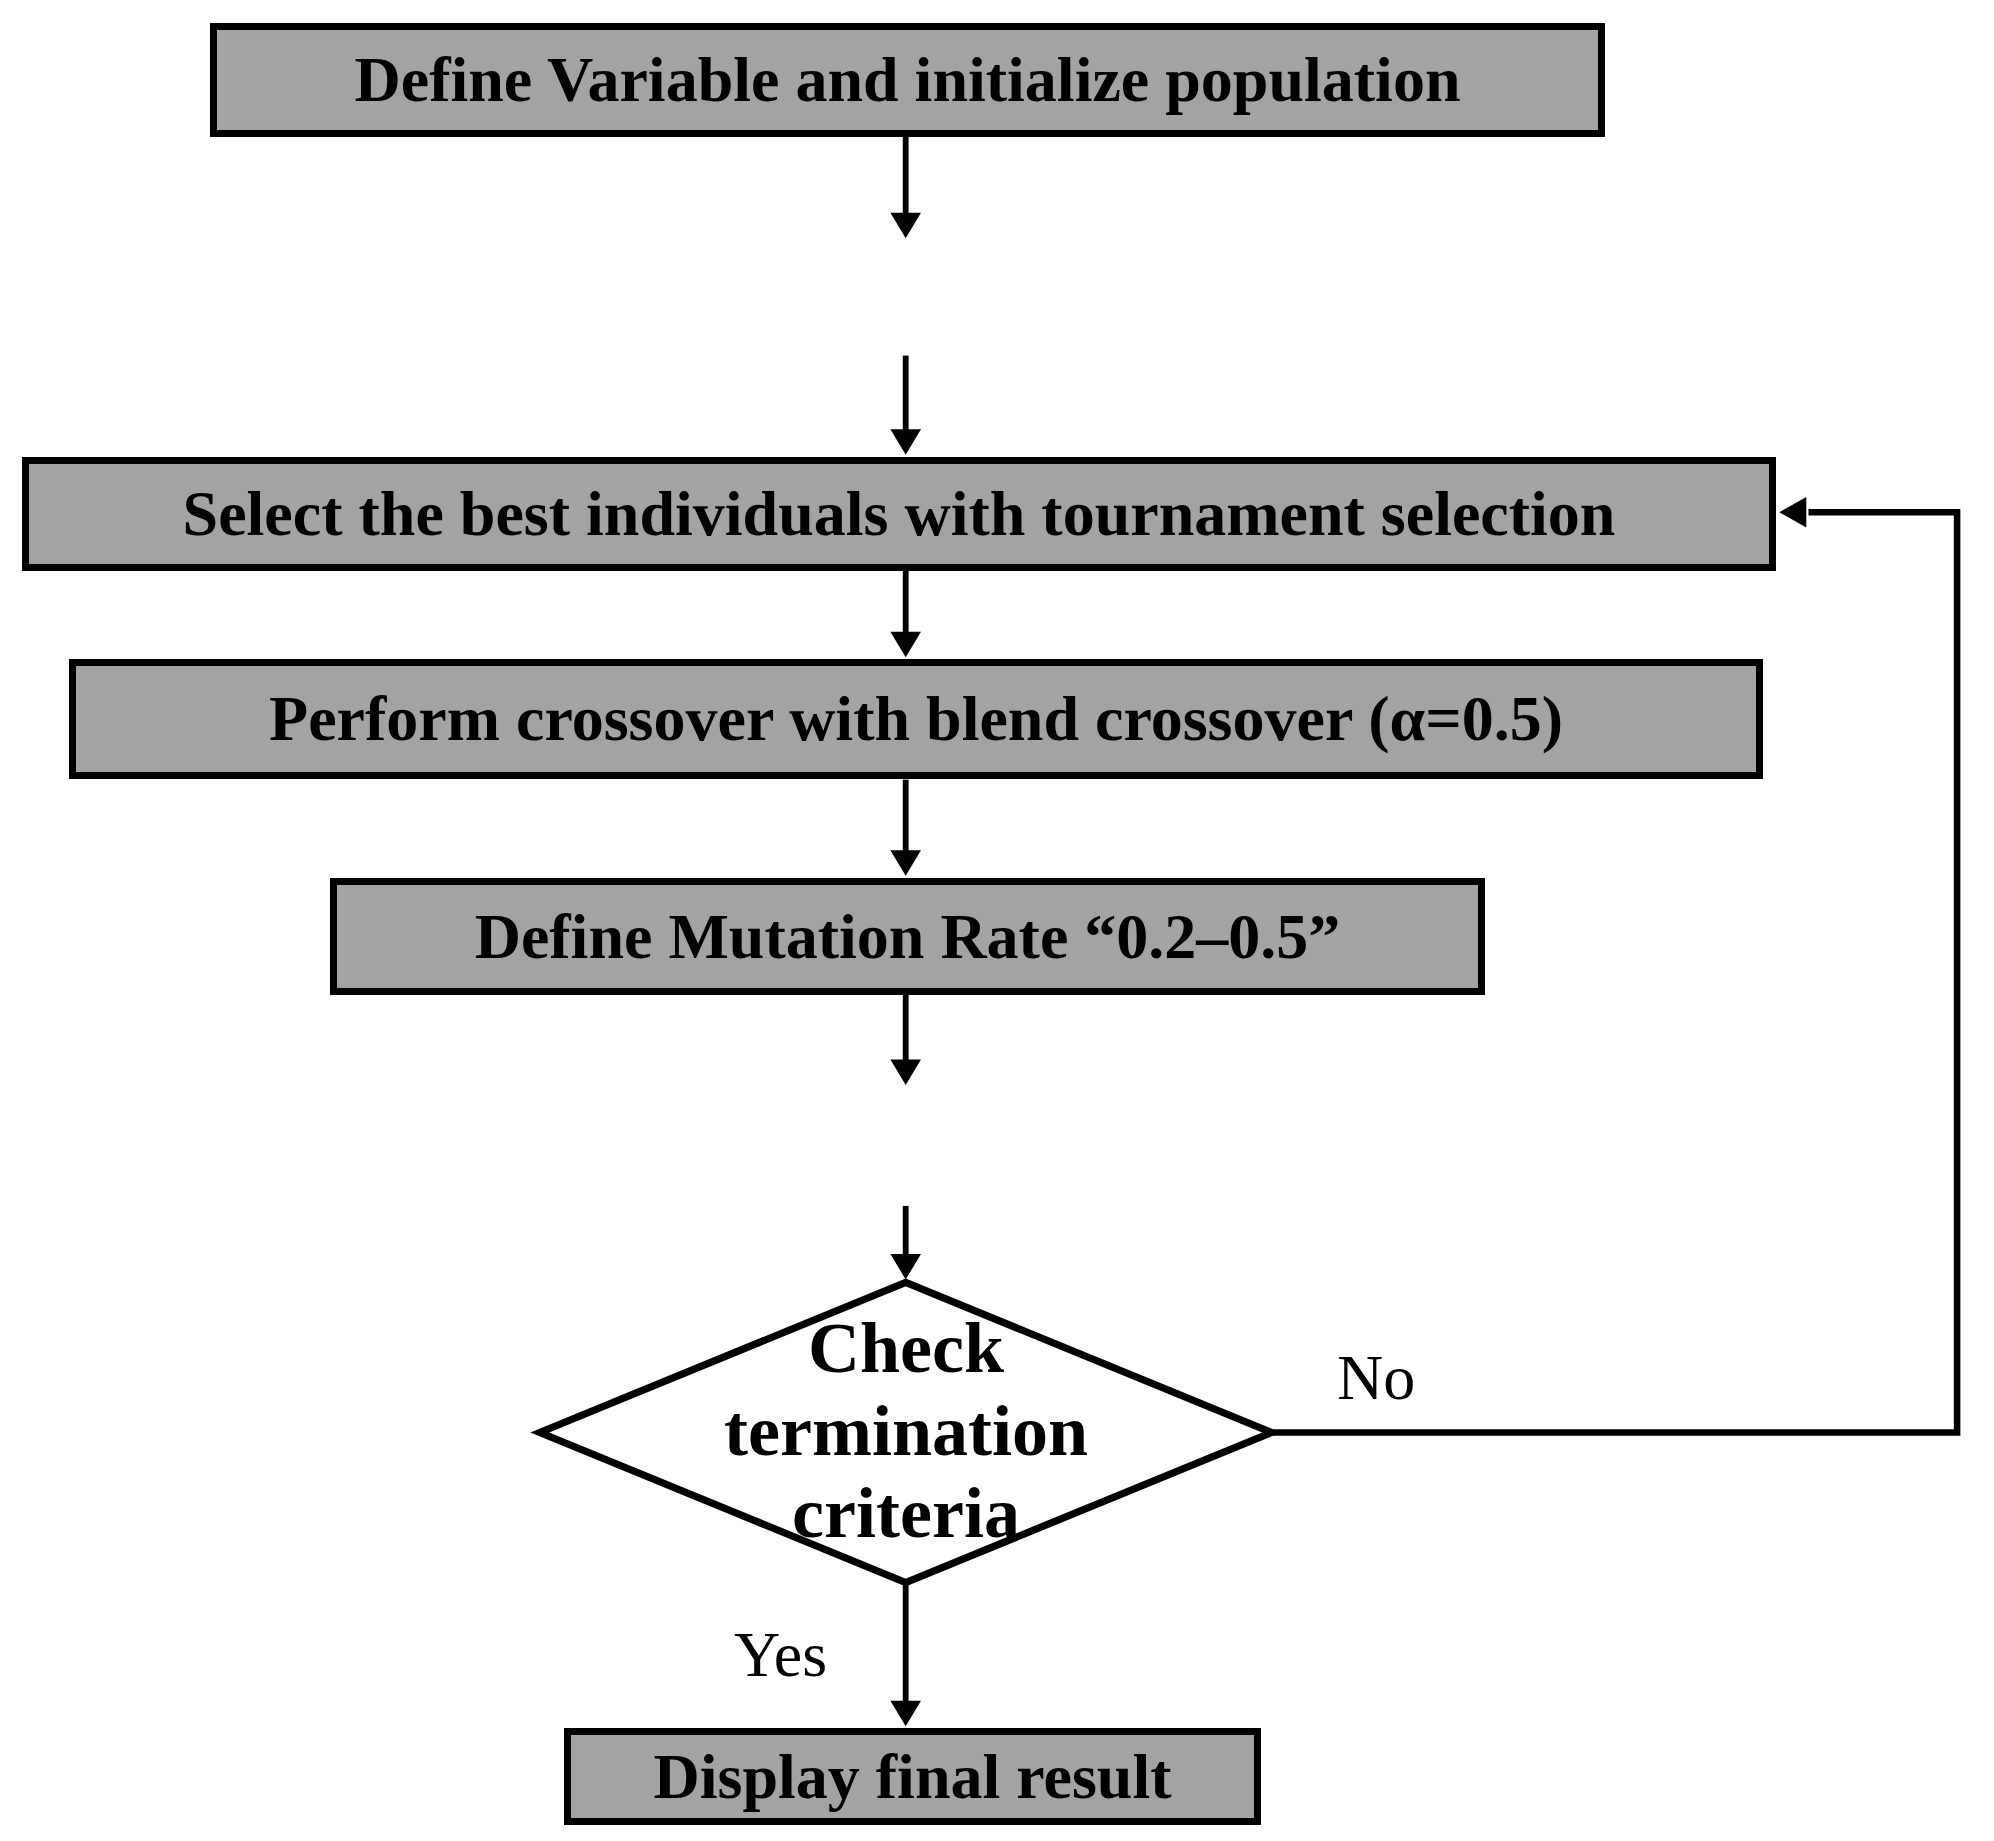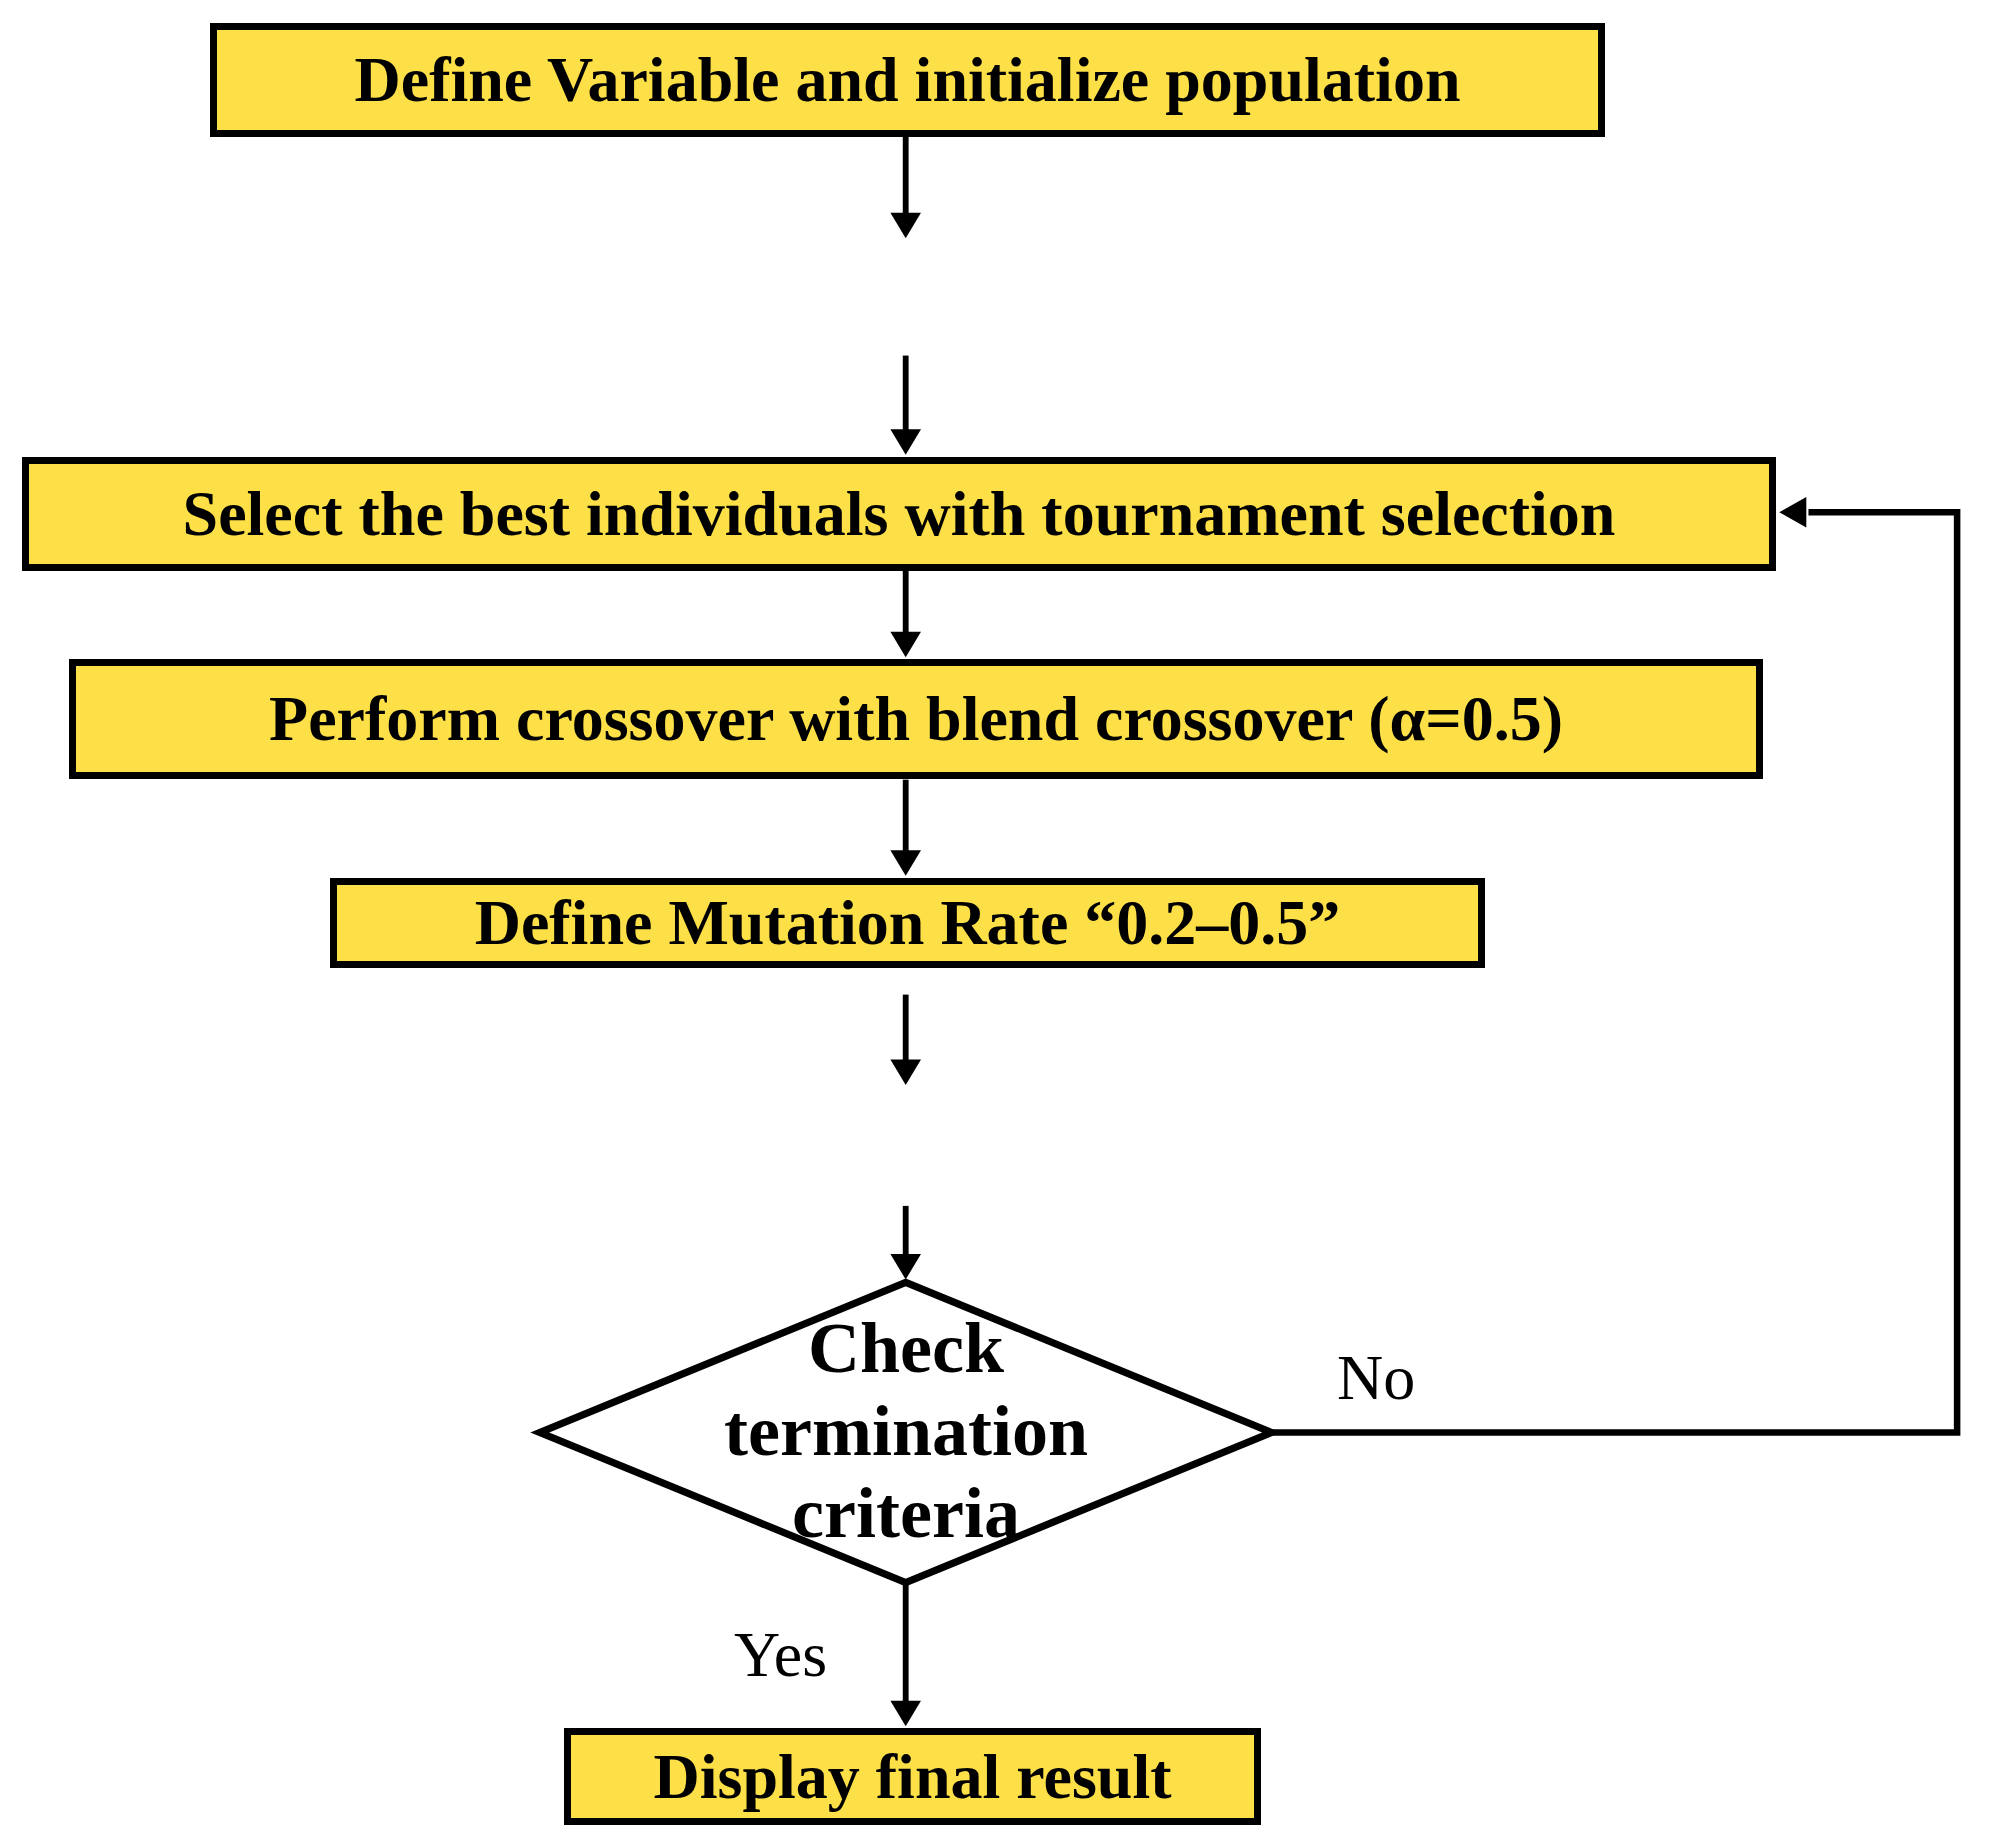--- a/index.html
+++ b/index.html
@@ -19,21 +19,21 @@
     position: absolute;
     left: 0;
     top: 0;
     z-index: 1;
   }
   .node {
     position: absolute;
     z-index: 2;
     box-sizing: border-box;
     border: 7.3px solid #000000;
-    background: #fde047;
+    background: #a3a3a3;
     display: flex;
     align-items: center;
     justify-content: center;
     text-align: center;
   }
   .node .lbl {
     font-weight: bold;
     font-size: 64px;
     line-height: 1.08;
     white-space: nowrap;
@@ -101,21 +101,21 @@
 
 
   <div class="node" style="left:22px; top:457px; width:1754px; height:114px;">
     <span class="lbl">Select the best individuals with tournament selection</span>
   </div>
 
   <div class="node" style="left:69px; top:659px; width:1694px; height:120px;">
     <span class="lbl">Perform crossover with blend crossover (α=0.5)</span>
   </div>
 
-  <div class="node" style="left:330px; top:878px; width:1155px; height:90px;">
+  <div class="node" style="left:330px; top:878px; width:1155px; height:117px;">
     <span class="lbl">Define Mutation Rate “0.2–0.5”</span>
   </div>
 
 
   <div class="decision-label" style="left:629px; top:1311px; width:554px; height:240px;">
     <span class="lbl">Check termination criteria</span>
   </div>
 
   <div class="branch-label" style="left:1337px; top:1346px;">No</div>
 

